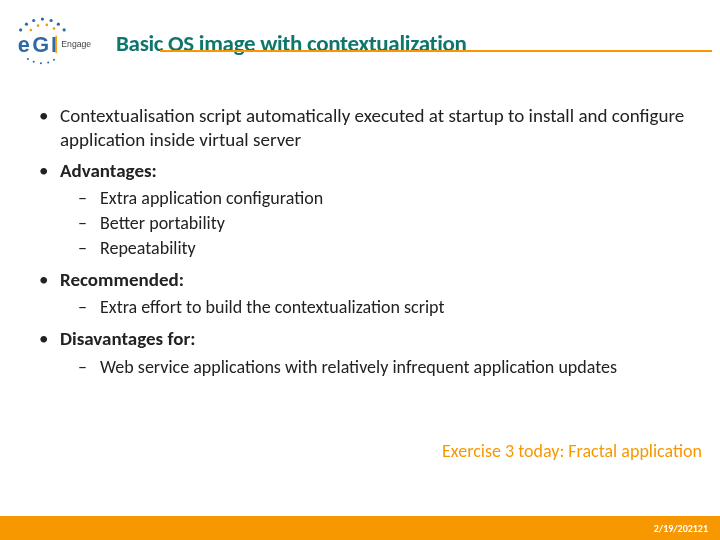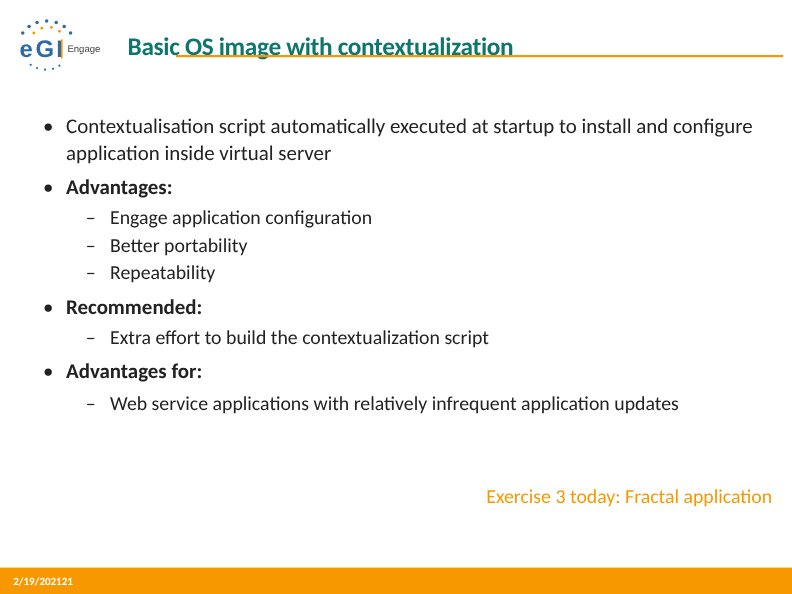--- a/index.html
+++ b/index.html
@@ -18,21 +18,21 @@
   ul.top > li { position: relative; margin-bottom: 6px; }
   ul.top > li::before { content: "•"; position: absolute; left: -21px; top: 0; font-size: 19px; color: #222; }
   ul.sub { list-style: none; padding-left: 40px; margin-top: 4px; margin-bottom: 8px; }
   ul.sub > li { position: relative; margin-bottom: 2px; font-size: 18px; }
   ul.sub > li::before { content: "–"; position: absolute; left: -22px; top: 0; font-size: 18px; color: #222; }
   .bold { font-weight: 700; }
 
   .exercise { position: absolute; right: 18px; top: 440px; font-size: 18px; color: #f79800; font-weight: 400; }
 
   
-  .footer { position: absolute; bottom: 0; left: 0; right: 0; height: 24px; background: #f79800; display: flex; align-items: center; justify-content: flex-start; padding: 0 12px; font-size: 10px; color: #fff; font-weight: 600; }
+  .footer { position: absolute; bottom: 0; left: 0; right: 0; height: 24px; background: #f79800; display: flex; align-items: center; justify-content: flex-end; padding: 0 12px; font-size: 10px; color: #fff; font-weight: 600; }
   .footer .pg { font-weight: 600; }
 
   
   .logo svg { width: 100%; height: 100%; }
 </style>
 </head>
 <body>
 
 <div class="slide">
 
@@ -70,33 +70,33 @@
     <div class="title">Basic OS image with contextualization</div>
   </div>
   <div class="title-underline"></div>
 
   <div class="body">
     <ul class="top">
       <li><span>Contextualisation script automatically executed at startup to install and configure application inside virtual server</span></li>
       <li>
         <span class="bold">Advantages:</span>
         <ul class="sub">
-          <li><span>Engage application configuration</span></li>
+          <li><span>Extra application configuration</span></li>
           <li><span>Better portability</span></li>
           <li><span>Repeatability</span></li>
         </ul>
       </li>
       <li>
         <span class="bold">Recommended:</span>
         <ul class="sub">
           <li><span>Extra effort to build the contextualization script</span></li>
         </ul>
       </li>
       <li>
-        <span class="bold">Advantages for:</span>
+        <span class="bold">Disavantages for:</span>
         <ul class="sub">
           <li><span>Web service applications with relatively infrequent application updates</span></li>
         </ul>
       </li>
     </ul>
   </div>
 
   <div class="exercise">Exercise 3 today: Fractal application</div>
 
   <div class="footer">

